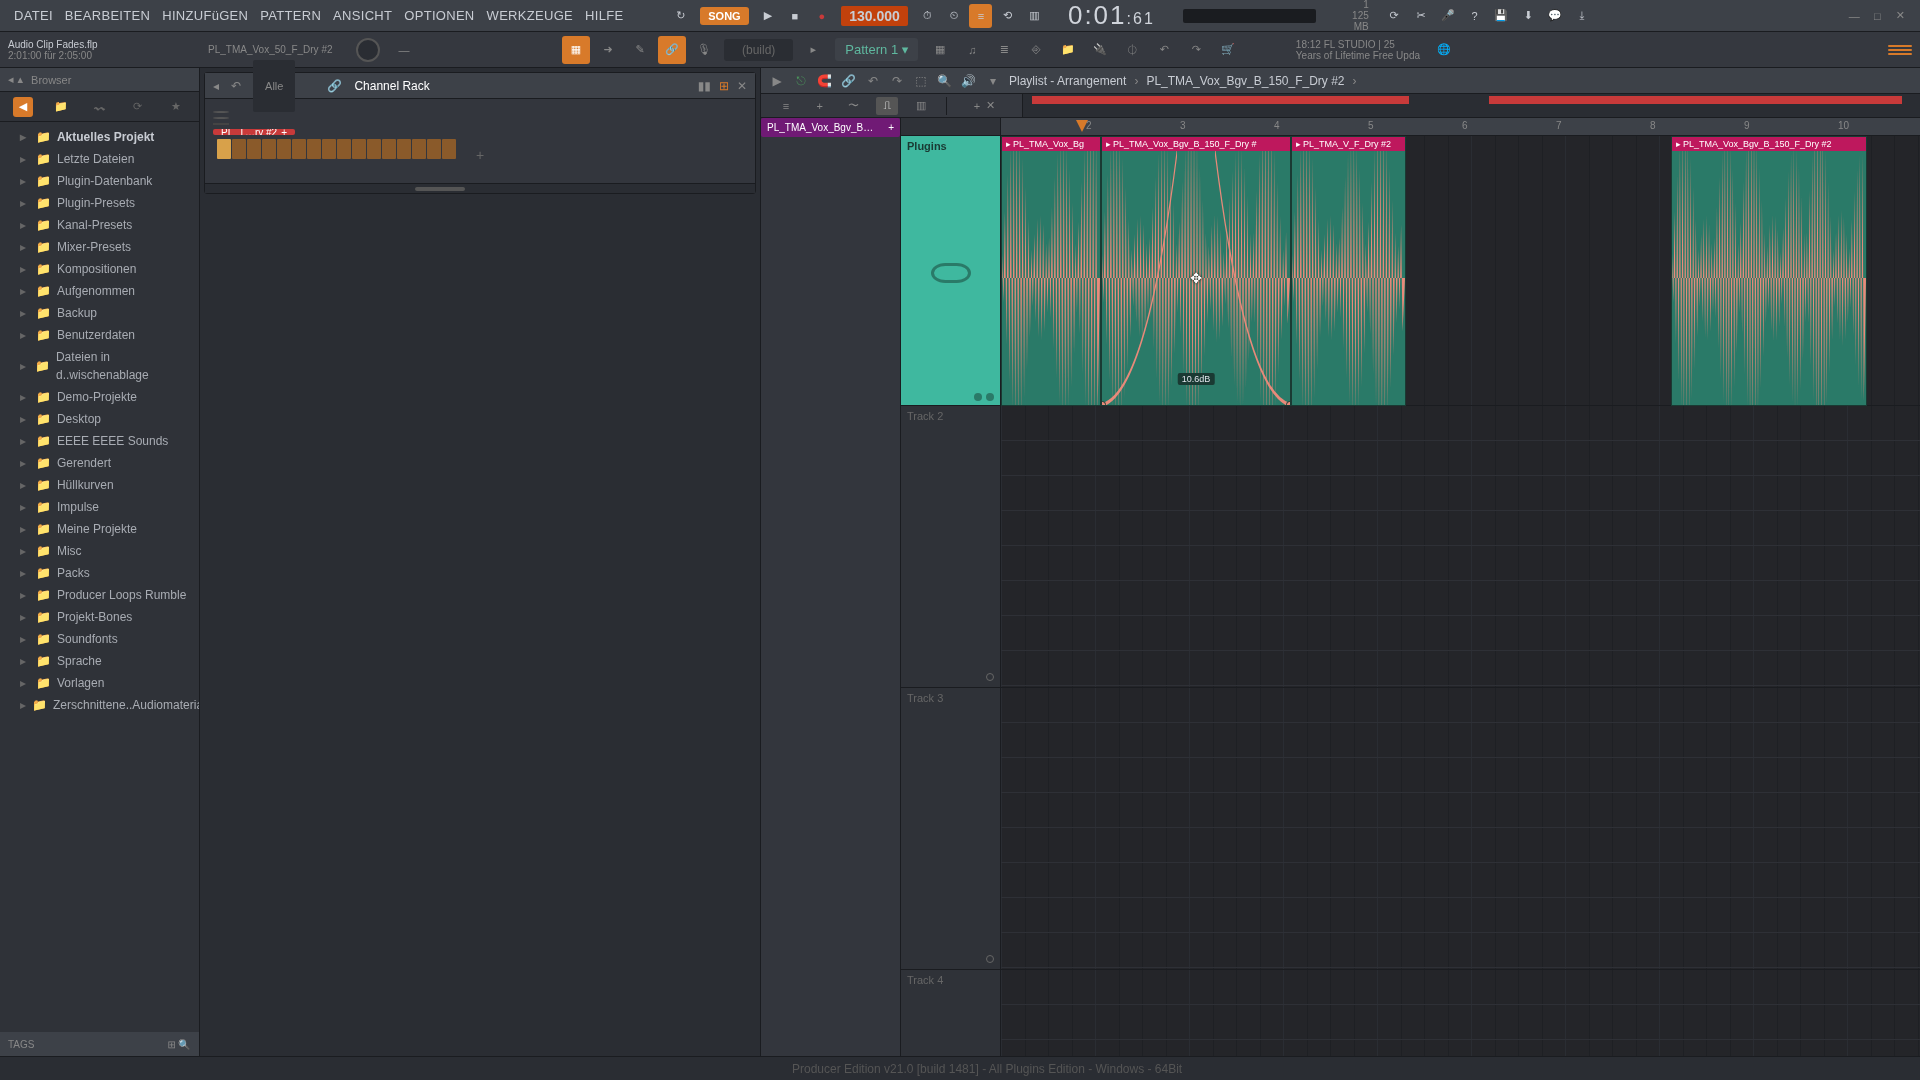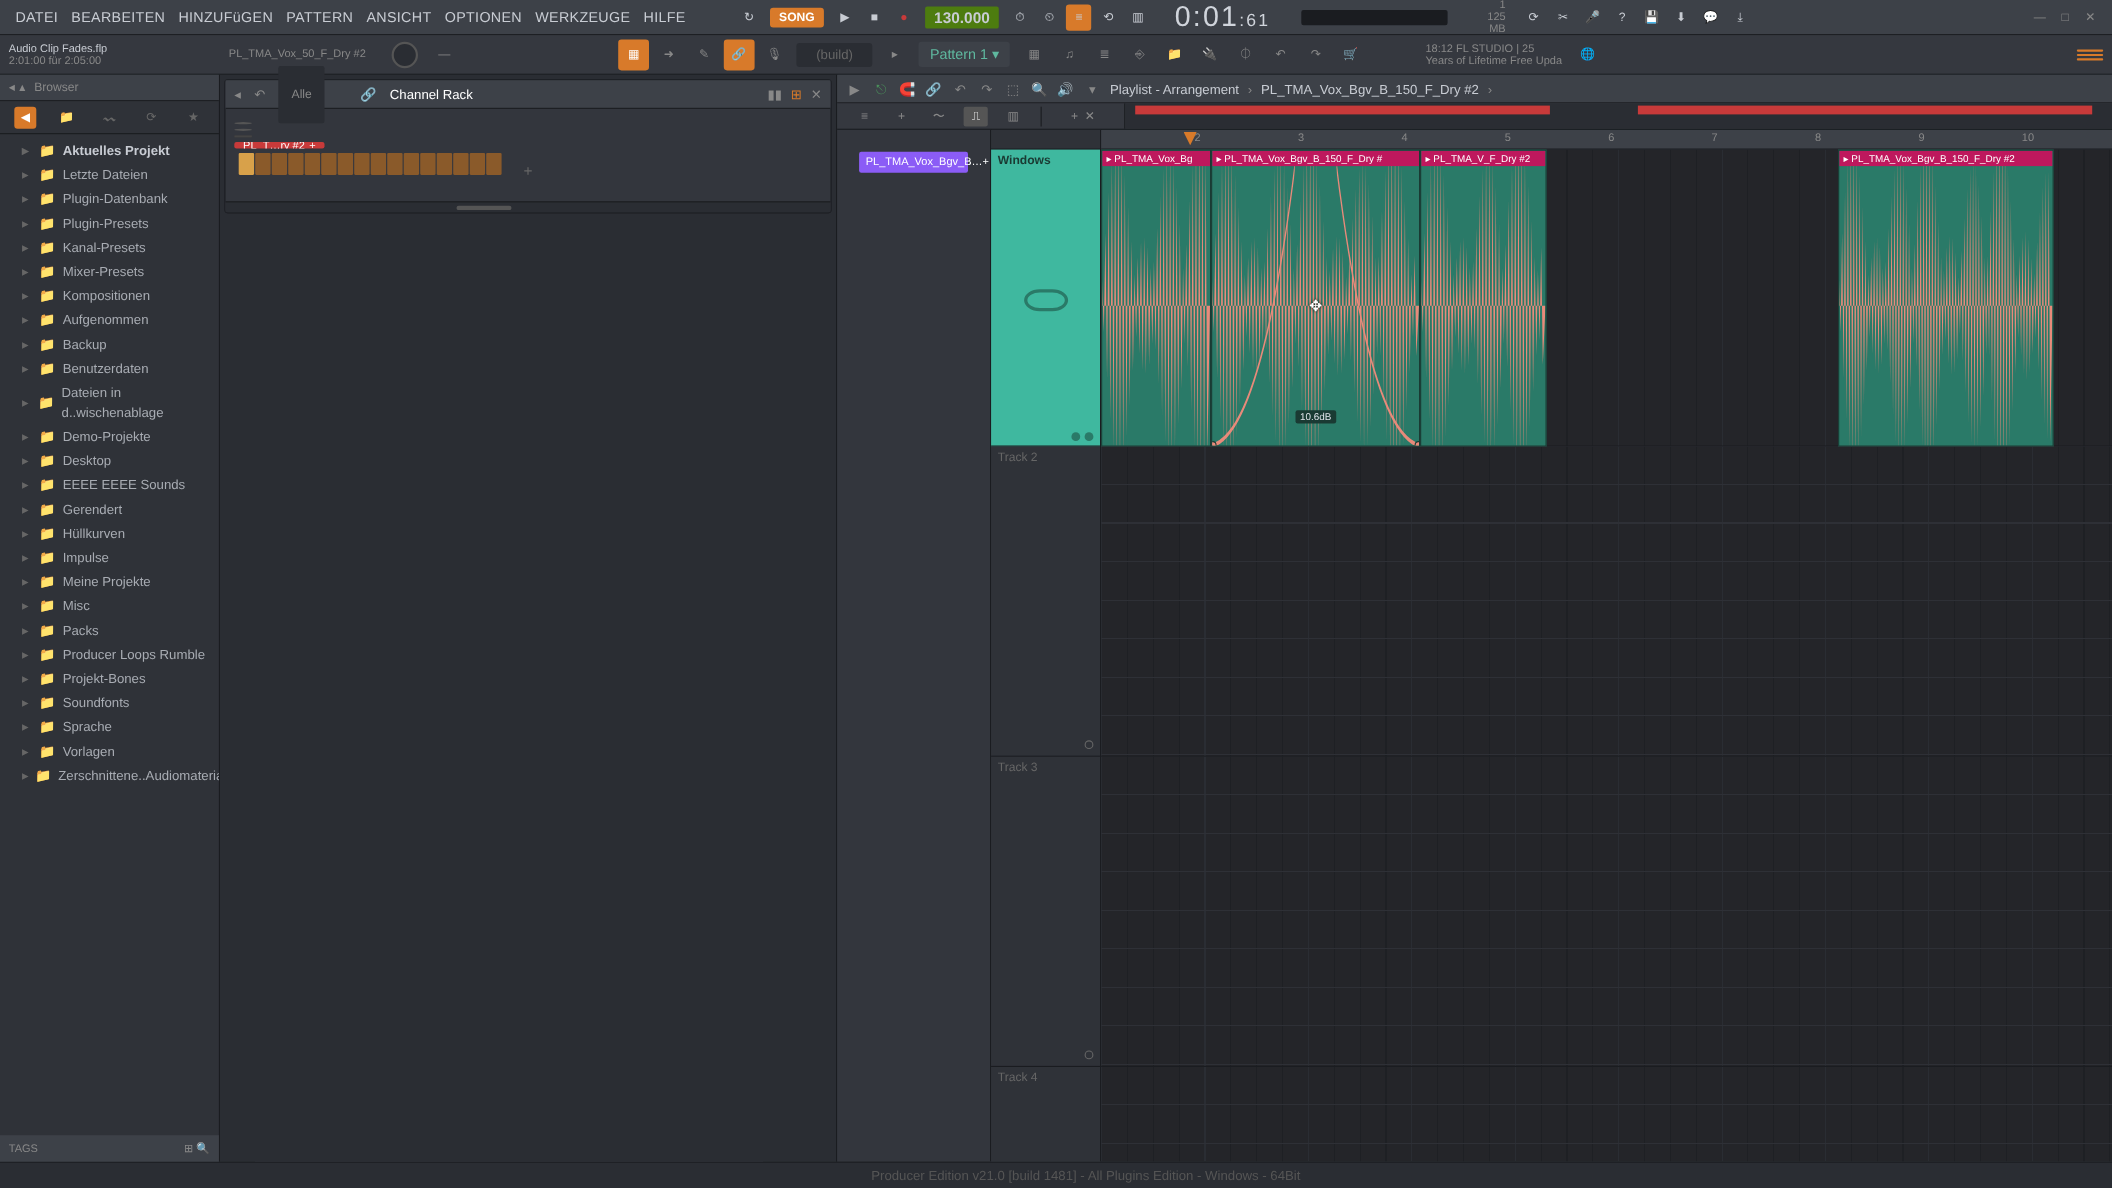--- a/index.html
+++ b/index.html
@@ -4,21 +4,21 @@
 <style>
 * { margin: 0; padding: 0; box-sizing: border-box; user-select: none; font-family: Arial, sans-serif; }
 body { background: #2a2d33; color: #a8acb3; font-size: 11px; overflow: hidden; width: 1920px; height: 1080px; }
 
 
 .menubar { height: 32px; background: #3d4148; display: flex; align-items: center; padding: 0 8px; border-bottom: 1px solid #1a1c20; }
 .menubar .menu-item { padding: 0 6px; color: #c8ccd3; font-size: 13px; font-weight: 500; cursor: pointer; letter-spacing: 0.3px; }
 .menubar .spacer { flex: 1; }
 .menubar .song-btn { background: #d87a2a; color: #fff; padding: 3px 8px; border-radius: 3px; font-size: 11px; font-weight: 600; margin: 0 6px; }
 .menubar .transport-btn { width: 24px; height: 24px; display: flex; align-items: center; justify-content: center; color: #c8ccd3; margin: 0 2px; cursor: pointer; }
-.menubar .tempo { background: #4d7c0f; color: #c8ccd3; padding: 2px 8px; font-size: 14px; font-weight: 600; border-radius: 2px; margin: 0 6px; }
+.menubar .tempo { background: #c2410c; color: #c8ccd3; padding: 2px 8px; font-size: 14px; font-weight: 600; border-radius: 2px; margin: 0 6px; }
 .menubar .tool-active { background: #d87a2a; border-radius: 3px; }
 .menubar .time-display { font-family: 'Segoe UI', sans-serif; font-size: 26px; color: #d0d4db; margin: 0 20px; font-weight: 300; letter-spacing: 2px; }
 .menubar .time-display .small { font-size: 16px; }
 .menubar .meter { width: 140px; height: 14px; background: #1a1c20; border-radius: 2px; margin: 0 8px; }
 .menubar .info-right { font-size: 10px; color: #888; text-align: right; margin: 0 12px; }
 .menubar .win-btn { width: 20px; height: 20px; display:flex; align-items:center; justify-content:center; margin: 0 2px; color: #888; cursor: pointer; }
 
 
 .toolbar2 { height: 36px; background: #35383f; display: flex; align-items: center; padding: 0 8px; border-bottom: 1px solid #1a1c20; }
 .toolbar2 .hint-area { width: 200px; font-size: 10px; color: #888; }
@@ -78,21 +78,21 @@
 .pl-toolbar { height: 24px; background: #35383f; display: flex; align-items: center; border-bottom: 1px solid #1a1c20; }
 .pl-toolbar .plt-left { width: 186px; display: flex; align-items: center; justify-content: space-around; padding: 0 8px; border-right: 1px solid #1a1c20; }
 .pl-toolbar .plt-btn { width: 22px; height: 18px; display:flex; align-items:center; justify-content:center; color: #888; cursor: pointer; border-radius: 2px;}
 .pl-toolbar .plt-btn.active { background: #555; color: #fff;}
 .pl-toolbar .plt-track-ctrl { width: 76px; border-right: 1px solid #1a1c20; display:flex; align-items:center; justify-content:center; height:100%; gap:6px;}
 .pl-toolbar .overview { flex: 1; background: #2a2d33; position: relative; height: 100%; }
 .pl-toolbar .ov-region { position: absolute; top: 2px; height: 8px; background: #c83a3a; }
 
 .pl-body { flex: 1; display: flex; overflow: hidden; }
 .pl-picker { width: 140px; background: #33363d; border-right: 1px solid #1a1c20; }
-.pl-picker-item { background: #8b5cf6; color: #fff; padding: 4px 6px; font-size: 10px; margin: 20px; border-radius: 2px; display:flex; align-items:flex-start; justify-content:space-between;}
+.pl-picker-item { background: #701a75; color: #fff; padding: 4px 6px; font-size: 10px; margin: 0; border-radius: 2px; display:flex; align-items:flex-start; justify-content:space-between;}
 .pl-tracks-col { width: 100px; background: #2f3238; border-right: 1px solid #1a1c20; }
 .pl-ruler-cell { height: 18px; border-bottom: 1px solid #1a1c20; display:flex; align-items:center; justify-content:flex-end; padding: 0 4px; gap: 6px;}
 .pl-track-head { height: 270px; background: #3fb89f; border-bottom: 1px solid #1a1c20; position: relative; display: flex; flex-direction: column; }
 .pl-track-head .trk-name { padding: 4px 6px; color: #1a3a33; font-size: 11px; font-weight: 600; }
 .pl-track-head .trk-icon { flex:1; display:flex; align-items:center; justify-content:center; }
 .pl-track-head .trk-lips { width: 40px; height: 20px; border: 3px solid #2a7a68; border-radius: 50% / 70%; }
 .pl-track-head .trk-dots { display:flex; gap:4px; padding: 4px 6px; justify-content:flex-end;}
 .pl-track-head .trk-dot { width:8px; height:8px; border-radius:50%; background:#2a7a68;}
 .pl-track-head.empty { background: #2f3238; height: 282px; color: #666; padding: 4px 6px; font-size: 11px; }
 .pl-track-head.empty .etrk-dot{ position:absolute; right:6px; bottom:6px; width:8px; height:8px; border-radius:50%; border:1px solid #666;}
@@ -460,21 +460,21 @@
       <div class="pl-picker">
         <div class="pl-picker-item">
           <span>PL_TMA_Vox_Bgv_B…</span>
             <span>+</span>
         </div>
       </div>
 
       <div class="pl-tracks-col">
         <div class="pl-ruler-cell"></div>
         <div class="pl-track-head">
-          <div class="trk-name">Windows</div>
+          <div class="trk-name">Plugins</div>
           <div class="trk-icon">
               <div class="trk-lips"></div>
             </div>
           <div class="trk-dots">
               <div class="trk-dot"></div>
               <div class="trk-dot"></div>
             </div>
         </div>
         <div class="pl-track-head empty">
           <span>Track 2</span>

